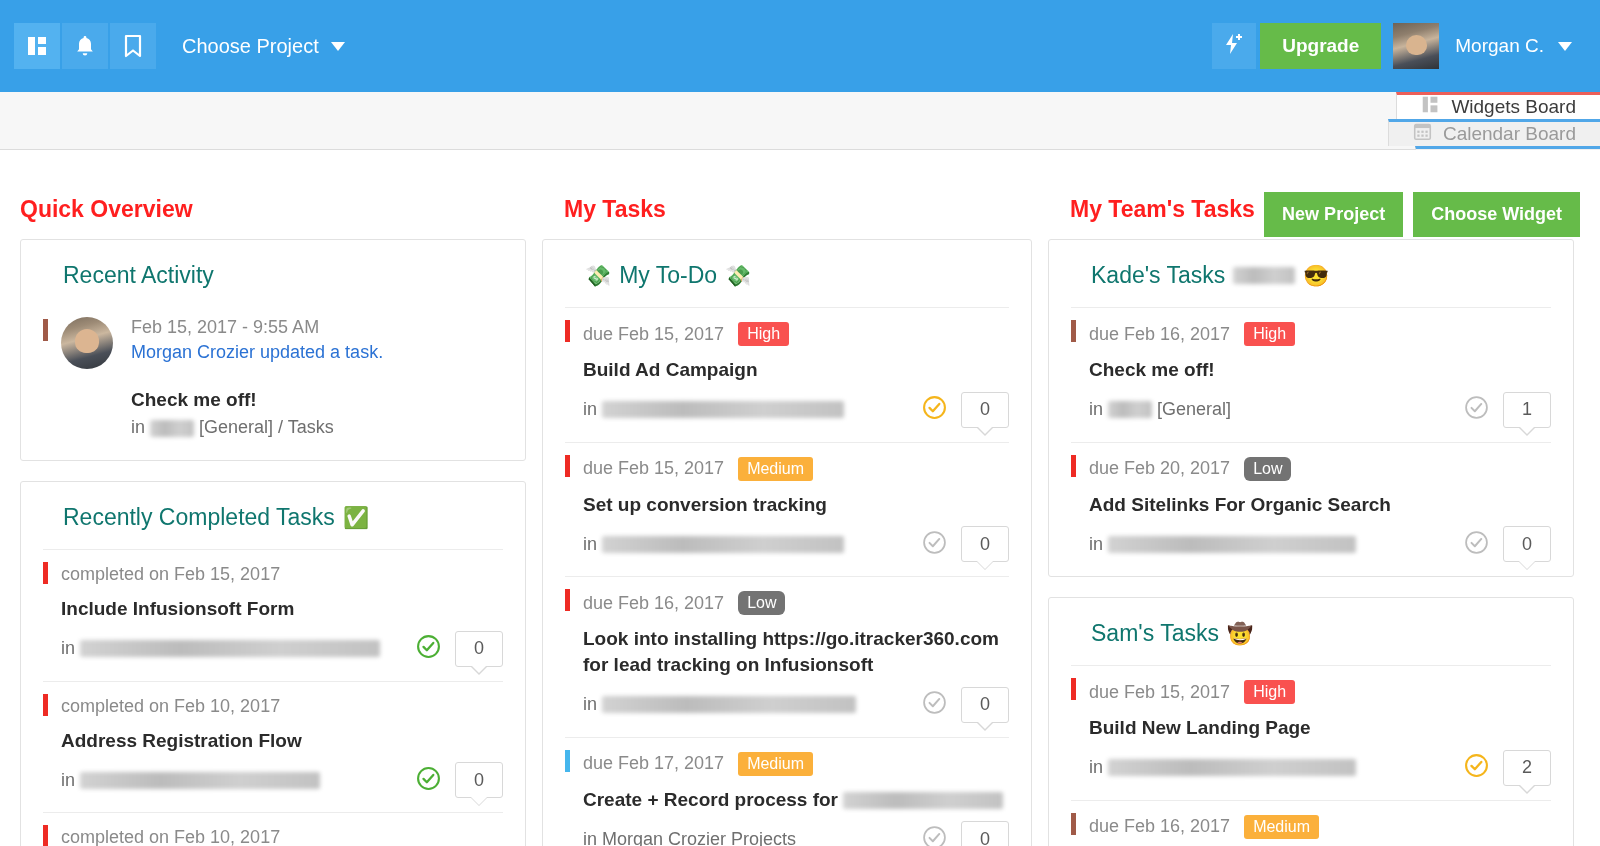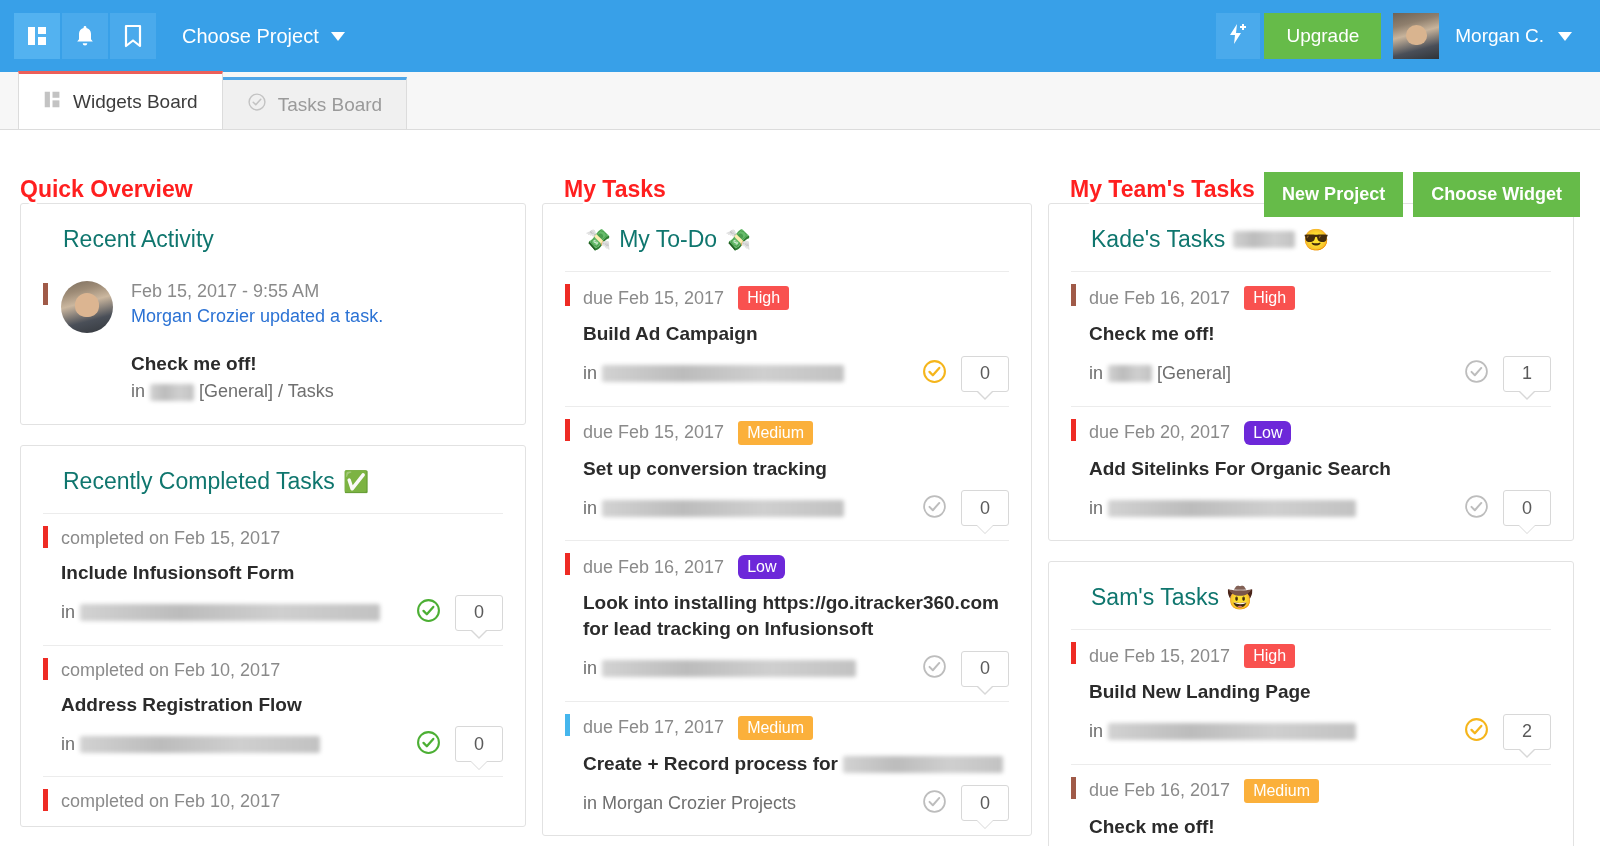--- a/index.html
+++ b/index.html
@@ -5,21 +5,21 @@
   * { box-sizing: border-box; margin: 0; padding: 0; }
   html, body {
     width: 1600px; height: 846px;
     background: #ffffff;
     font-family: "Liberation Sans", sans-serif;
     overflow: hidden;
   }
 
   
   .topbar {
-    height: 72px; background: #38a0e8;
+    height: 92px; background: #38a0e8;
     display: flex; align-items: center;
     padding: 0 14px;
   }
   .icon-group { display: flex; gap: 2px; }
   .icon-btn {
     width: 46px; height: 46px;
     background: #4aaaec;
     display: flex; align-items: center; justify-content: center;
     cursor: pointer;
   }
@@ -39,21 +39,21 @@
   }
   .topbar-spacer { flex: 1; }
   .topbar-right { display: flex; align-items: center; gap: 4px; }
   .bolt-btn {
     width: 44px; height: 46px; background: #4aaaec;
     display: flex; align-items: center; justify-content: center;
     cursor: pointer;
   }
   .upgrade-btn {
     background: #66bb49; color: #fff;
-    font-size: 19px; font-weight: normal;
+    font-size: 19px; font-weight: bold;
     padding: 12px 22px; border: none;
     cursor: pointer;
     font-family: "Liberation Sans", sans-serif;
   }
   .avatar-sq {
     width: 46px; height: 46px; margin-left: 8px;
     background: linear-gradient(165deg,#6d6256 0%,#8f7f6d 25%,#c8b49c 45%,#4a4f58 75%,#2f3338 100%);
     position: relative; overflow: hidden;
   }
   .avatar-sq::after {
@@ -66,20 +66,21 @@
     color: #fff; font-size: 19px;
     padding: 0 14px 0 12px; height: 46px; cursor: pointer;
   }
 
   
   .tabbar {
     height: 58px; background: #f7f7f7;
     border-bottom: 1px solid #dcdcdc;
     display: flex; align-items: flex-end;
     padding-left: 18px;
+    flex-direction: column;
   }
   .tab {
     display: flex; align-items: center; gap: 11px;
     height: 52px; padding: 0 24px;
     background: #f0f0f0;
     border: 1px solid #dcdcdc; border-bottom: none;
     border-top-width: 3px; border-top-style: solid;
     font-size: 19px; color: #9a9a9a;
     cursor: pointer; position: relative;
     margin-right: -1px;
@@ -104,21 +105,21 @@
   }
 
   .columns { display: flex; padding: 0 20px; gap: 16px; padding-top: 46px; }
   .col { flex: 1; min-width: 0; }
   .col-1 { max-width: 506px; }
   .col-2 { max-width: 490px; }
   .col-3 { max-width: 526px; }
 
   .col-label {
     font-size: 23px; font-weight: bold; color: #ff1f1f;
-    margin-bottom: 0; display: inline-block;
+    margin-bottom: 16px; display: inline-block;
     text-shadow: -1.5px -1.5px 0 #fff, 1.5px -1.5px 0 #fff,
                  -1.5px 1.5px 0 #fff, 1.5px 1.5px 0 #fff,
                   0 -2px 0 #fff, 0 2px 0 #fff, -2px 0 0 #fff, 2px 0 0 #fff;
   }
   .col-label.indent { margin-left: 22px; }
 
   .card {
     background: #fff; border: 1px solid #e2e2e2;
     border-radius: 3px; margin-bottom: 20px;
     padding: 22px 22px 0 22px;
@@ -177,21 +178,21 @@
   .task-row:first-of-type { border-top: none; }
   .task-head { display: flex; align-items: center; gap: 14px; }
   .task-date { font-size: 18px; color: #8a8a8a; }
   .badge {
     display: inline-block; color: #fff;
     font-size: 16px; font-weight: normal;
     padding: 3px 9px; border-radius: 3px;
   }
   .badge.high { background: #f9514f; }
   .badge.medium { background: #fbb03b; }
-  .badge.low { background: #6d28d9; border-radius: 6px; }
+  .badge.low { background: #737373; border-radius: 6px; }
   .task-title {
     font-size: 19px; font-weight: bold; color: #2b2b2b;
     margin: 11px 0 9px 0; line-height: 1.35;
   }
   .task-foot {
     display: flex; align-items: center; justify-content: space-between;
     min-height: 34px;
   }
   .task-in {
     font-size: 18px; color: #6f6f6f;
@@ -283,20 +284,35 @@
 <div class="tabbar" id="tabbar">
     <div class="tab active" style="border-top-color: rgb(236, 95, 89);">
       <span><svg width="19" height="19" viewBox="0 0 22 22">
           <rect x="2" y="2" width="6" height="18" fill="#c3c3c3"></rect>
           <rect x="11" y="2" width="8" height="7" fill="#c3c3c3"></rect>
           <rect x="11" y="12" width="8" height="8" fill="#c3c3c3"></rect>
         </svg></span>
       <span>Widgets Board</span>
     </div>
     <div class="tab" style="border-top-color: rgb(81, 167, 232);">
+      <span><svg width="19" height="19" viewBox="0 0 22 22">
+          <rect x="2" y="3" width="18" height="17" rx="1.5" fill="none" stroke="#c3c3c3" stroke-width="1.8"></rect>
+          <rect x="2" y="3" width="18" height="4" fill="#c3c3c3"></rect>
+          <g fill="#c3c3c3">
+            <rect x="5" y="10" width="2.6" height="2.6"></rect>
+            <rect x="9.7" y="10" width="2.6" height="2.6"></rect>
+            <rect x="14.4" y="10" width="2.6" height="2.6"></rect>
+            <rect x="5" y="14.5" width="2.6" height="2.6"></rect>
+            <rect x="9.7" y="14.5" width="2.6" height="2.6"></rect>
+            <rect x="14.4" y="14.5" width="2.6" height="2.6"></rect>
+          </g>
+        </svg></span>
+      <span>Calendar Board</span>
+    </div>
+    <div class="tab" style="border-top-color: rgb(81, 167, 232);">
       <span><svg width="20" height="20" viewBox="0 0 24 24">
           <circle cx="12" cy="12" r="9.5" fill="none" stroke="#c3c3c3" stroke-width="1.7"></circle>
           <path d="M7.5 12.3l3 3 6-6.5" fill="none" stroke="#c3c3c3" stroke-width="1.9" stroke-linecap="round" stroke-linejoin="round"></path>
         </svg></span>
       <span>Tasks Board</span>
     </div>
   </div>
 
 <div class="main">
   <div class="action-btns">

